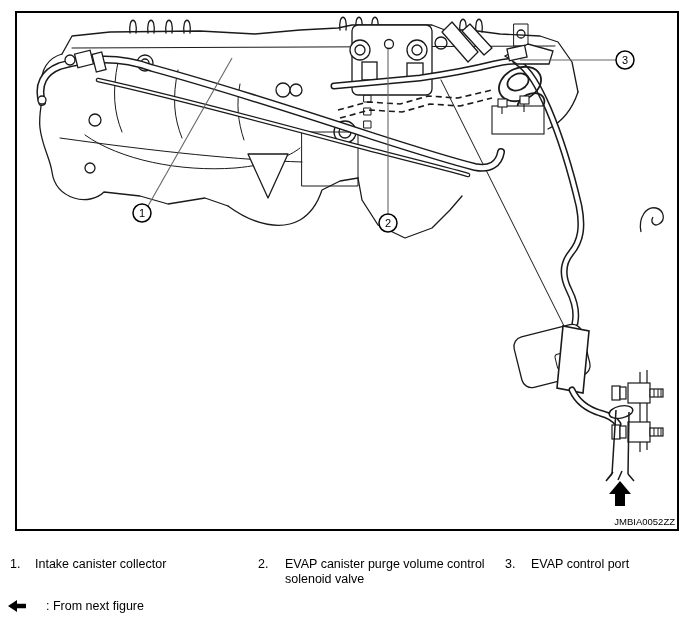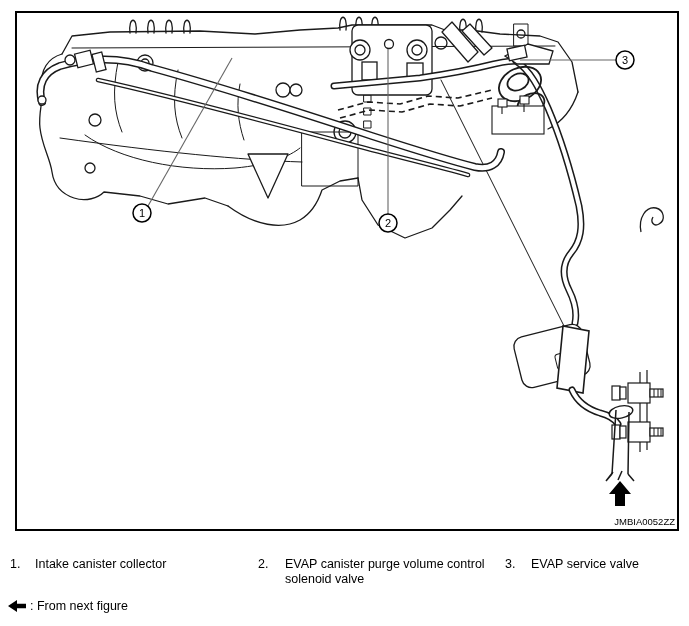--- a/index.html
+++ b/index.html
@@ -1,20 +1,20 @@
 <!DOCTYPE html>
 <html><head>
 <meta charset="utf-8">
 <style>
   html,body{margin:0;padding:0;background:#fff;}
   body{width:689px;height:626px;position:relative;font-family:"Liberation Sans",sans-serif;color:#000;overflow:hidden;}
   .fig-svg{position:absolute;left:0;top:0;}
   .legend-num{position:absolute;font-size:12.5px;line-height:15px;}
   .legend-label{position:absolute;font-size:12.5px;line-height:15px;}
-  .footer-note{position:absolute;left:8px;top:599px;font-size:12.5px;display:flex;align-items:center;gap:4px;}
+  .footer-note{position:absolute;left:8px;top:599px;font-size:12.5px;display:flex;align-items:center;gap:20px;}
   .footer-note svg{display:block;}
   .wm{font-size:9.5px;}
 </style>
 </head>
 <body>
 
 <svg class="fig-svg" width="689" height="626" viewBox="0 0 689 626">
 
   <rect x="16" y="12" width="662" height="518" fill="none" stroke="#000" stroke-width="2"></rect>
 
@@ -188,21 +188,21 @@
 </svg>
 
 <div>
   <div class="legend-num" style="left:10px;top:557px;">1.</div>
   <div class="legend-label" style="left:35px;top:557px;width:210px;">Intake canister collector</div>
 
   <div class="legend-num" style="left:258px;top:557px;">2.</div>
   <div class="legend-label" style="left:285px;top:557px;width:215px;">EVAP canister purge volume control solenoid valve</div>
 
   <div class="legend-num" style="left:505px;top:557px;">3.</div>
-  <div class="legend-label" style="left:531px;top:557px;width:150px;">EVAP service valve</div>
+  <div class="legend-label" style="left:531px;top:557px;width:150px;">EVAP control port</div>
 </div>
 
 <div class="footer-note">
   <svg width="18" height="12" viewBox="0 0 18 12">
     <polygon points="0,6 9,0 9,3.8 18,3.8 18,8.2 9,8.2 9,12" fill="#000"></polygon>
   </svg>
   <span>: From next figure</span>
 </div>
 
 </body></html>

